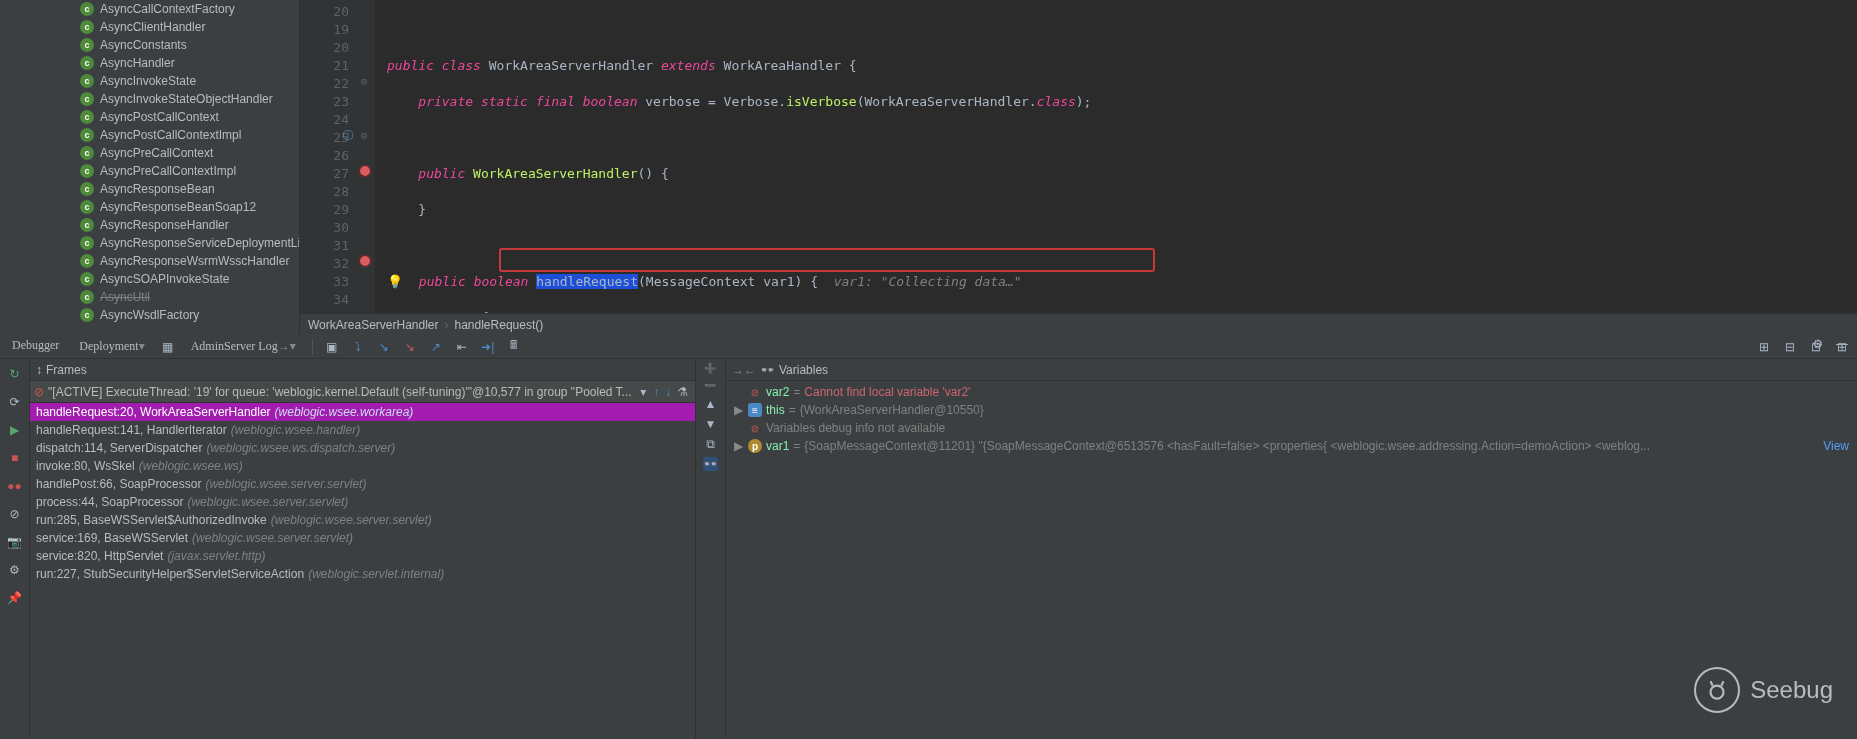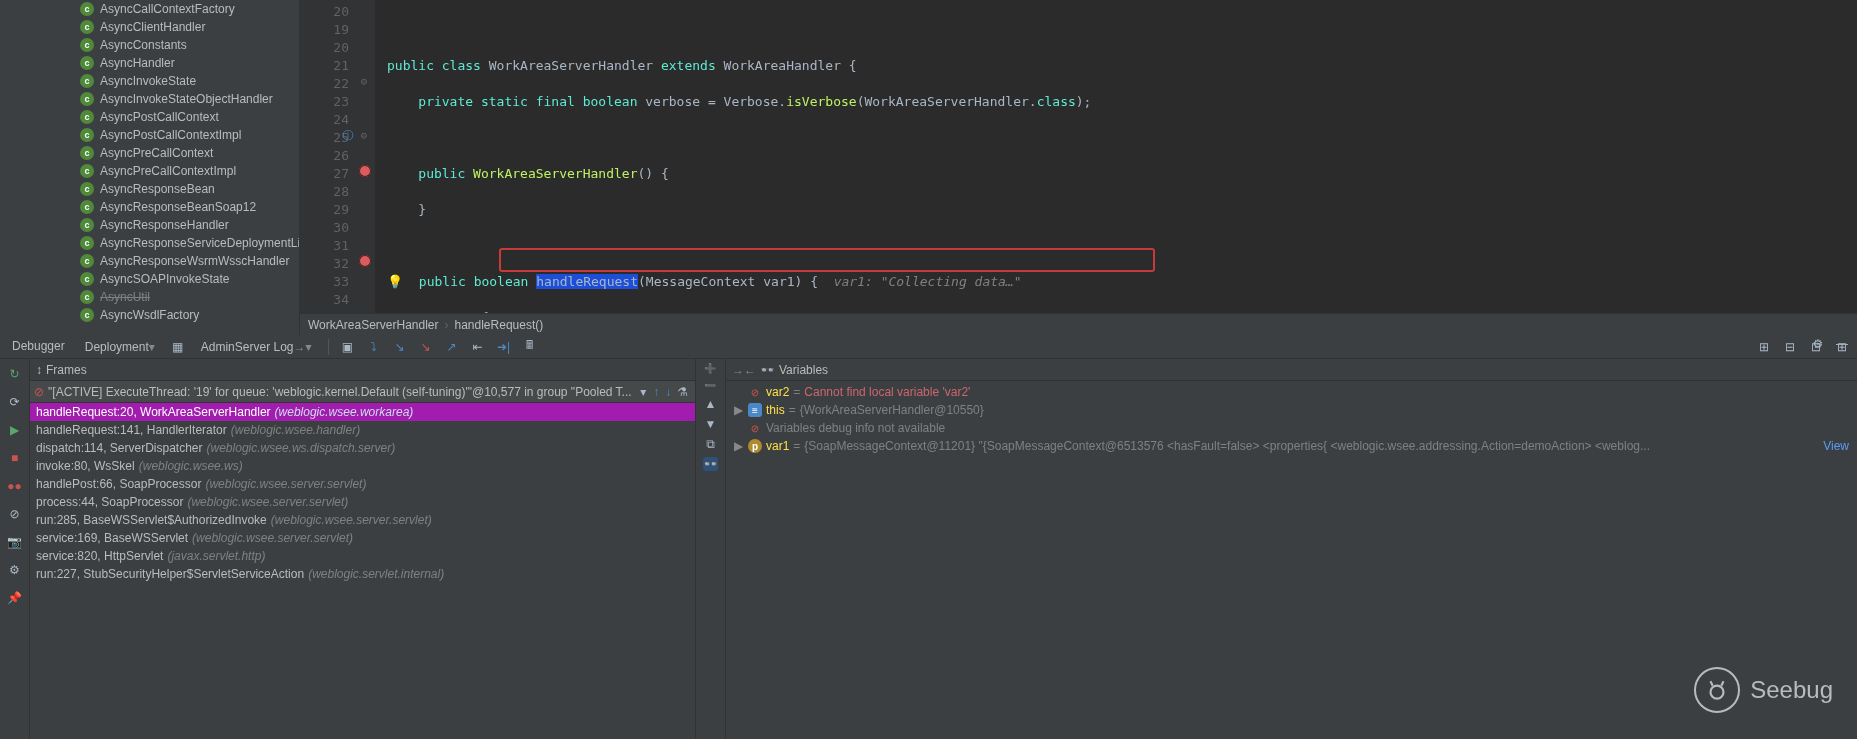--- a/index.html
+++ b/index.html
@@ -68,21 +68,21 @@
   white-space:pre;
   position:relative;
 }
 .line { height:18px; }
 .redbox {
   position:absolute;
   border:2px solid #c63a3a;
   border-radius:3px;
   pointer-events:none;
 }
-.kw  { color:#5eead4; }
+.kw  { color:#ec4899;font-style:italic; }
 .mtd { color:#bef264; }
 .cmt { color:#808080; font-style:italic; }
 .bg-sel { background:#1d4ed8; }
 .crumbs {
   height:22px;
   background:#3c3f41;
   border-top:1px solid #323232;
   display:flex;align-items:center;
   padding-left:8px;
   font-size:12px;color:#bbbbbb;
@@ -110,20 +110,21 @@
   height:24px;background:#3c3f41;
   display:flex;align-items:center;
   padding:0 4px;
   border-bottom:1px solid #323232;
   gap:4px;
 }
 .toolbar .tab {
   padding:0 8px;height:34px;display:flex;align-items:center;
   font-size:12px;color:#bbbbbb;
   cursor:pointer;
+  font-family:Liberation Serif, serif;
 }
 .toolbar .tab.active { border-bottom:2px solid #4a88c7;}
 .toolbar .sep { width:1px;height:16px;background:#555; margin:0 4px;}
 .toolbar .tbtn { width:22px;height:22px;display:inline-flex;align-items:center;justify-content:center;color:#a9b7c6;cursor:pointer;}
 .toolbar .spacer { flex:1; }
 .bottom {
   flex:1;
   display:flex;
   overflow:hidden;
 }
@@ -188,21 +189,21 @@
 .vars-list { flex:1; overflow:hidden; padding:2px 0;}
 .var-item {
   height:18px;padding-left:8px;
   display:flex;align-items:center;
   font-size:12px;
   gap:4px;
   color:#bbbbbb;
 }
 .var-item .arrow { width:10px;color:#888;cursor:pointer;}
 .var-item .vicon { width:14px;height:14px;display:inline-flex;align-items:center;justify-content:center;font-size:10px;}
-.var-item .vname { color:#fde047;}
+.var-item .vname { color:#86efac;}
 .var-item .red { color:#cc666e;}
 .var-item .vval { color:#808080;}
 .var-item .eq { color:#808080;}
 .var-item .link { color:#589df6; cursor:pointer; margin-left:auto; margin-right:8px;}
 .watermark {
   position:absolute;
   right:24px;
   bottom:26px;
   display:flex;align-items:center;gap:10px;
   color:#d0d0d0; opacity:0.85;

